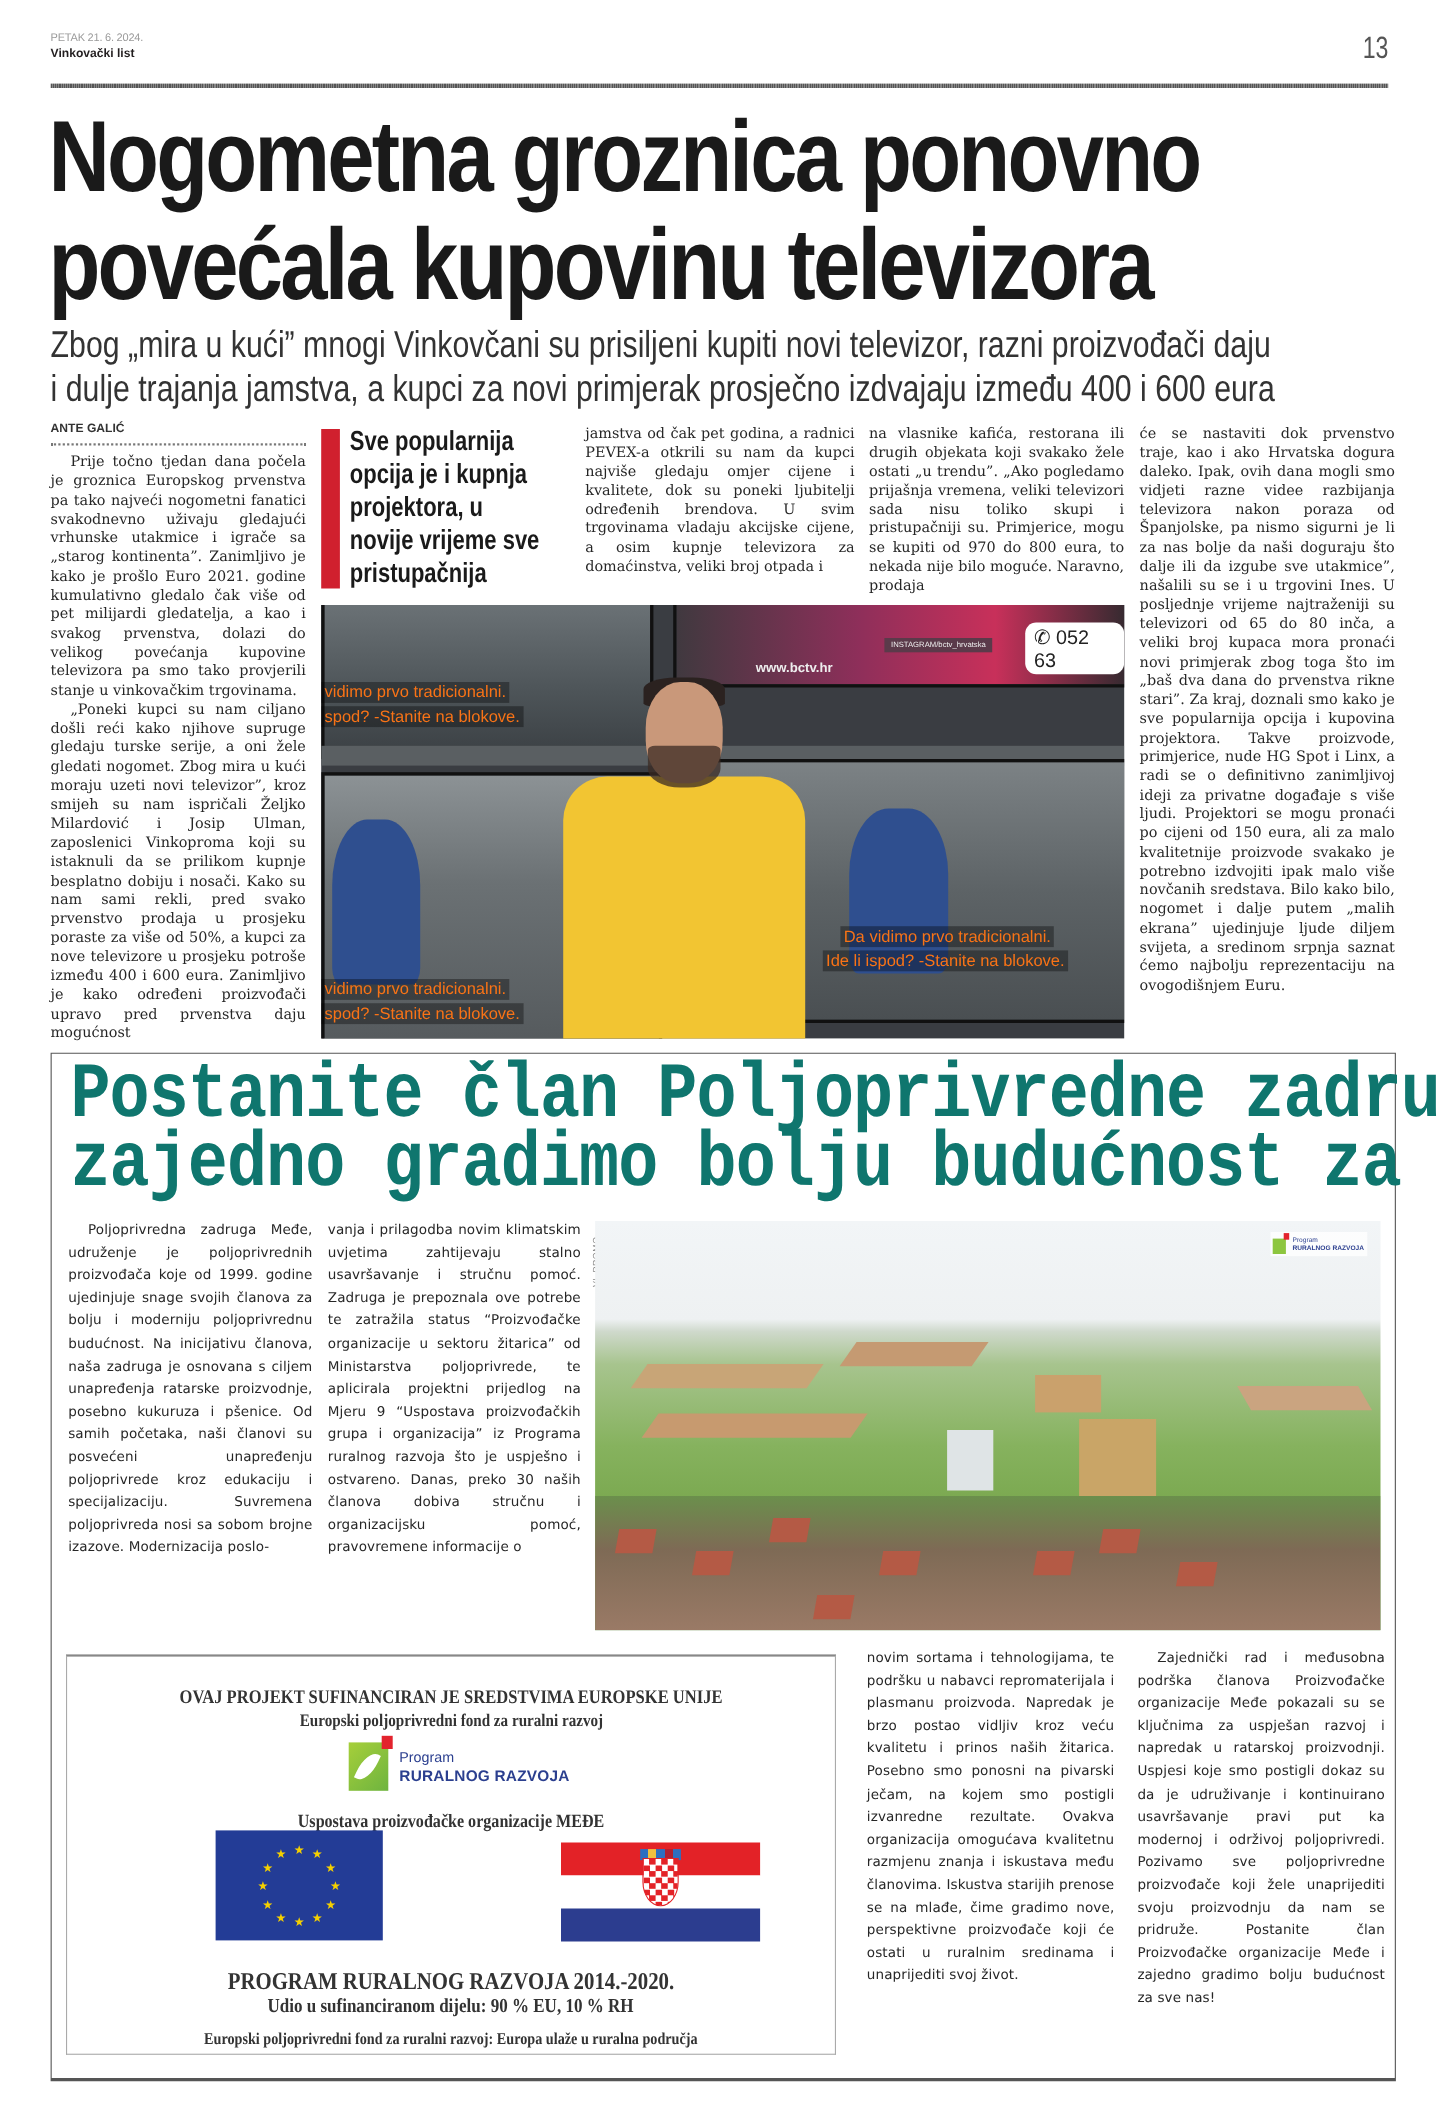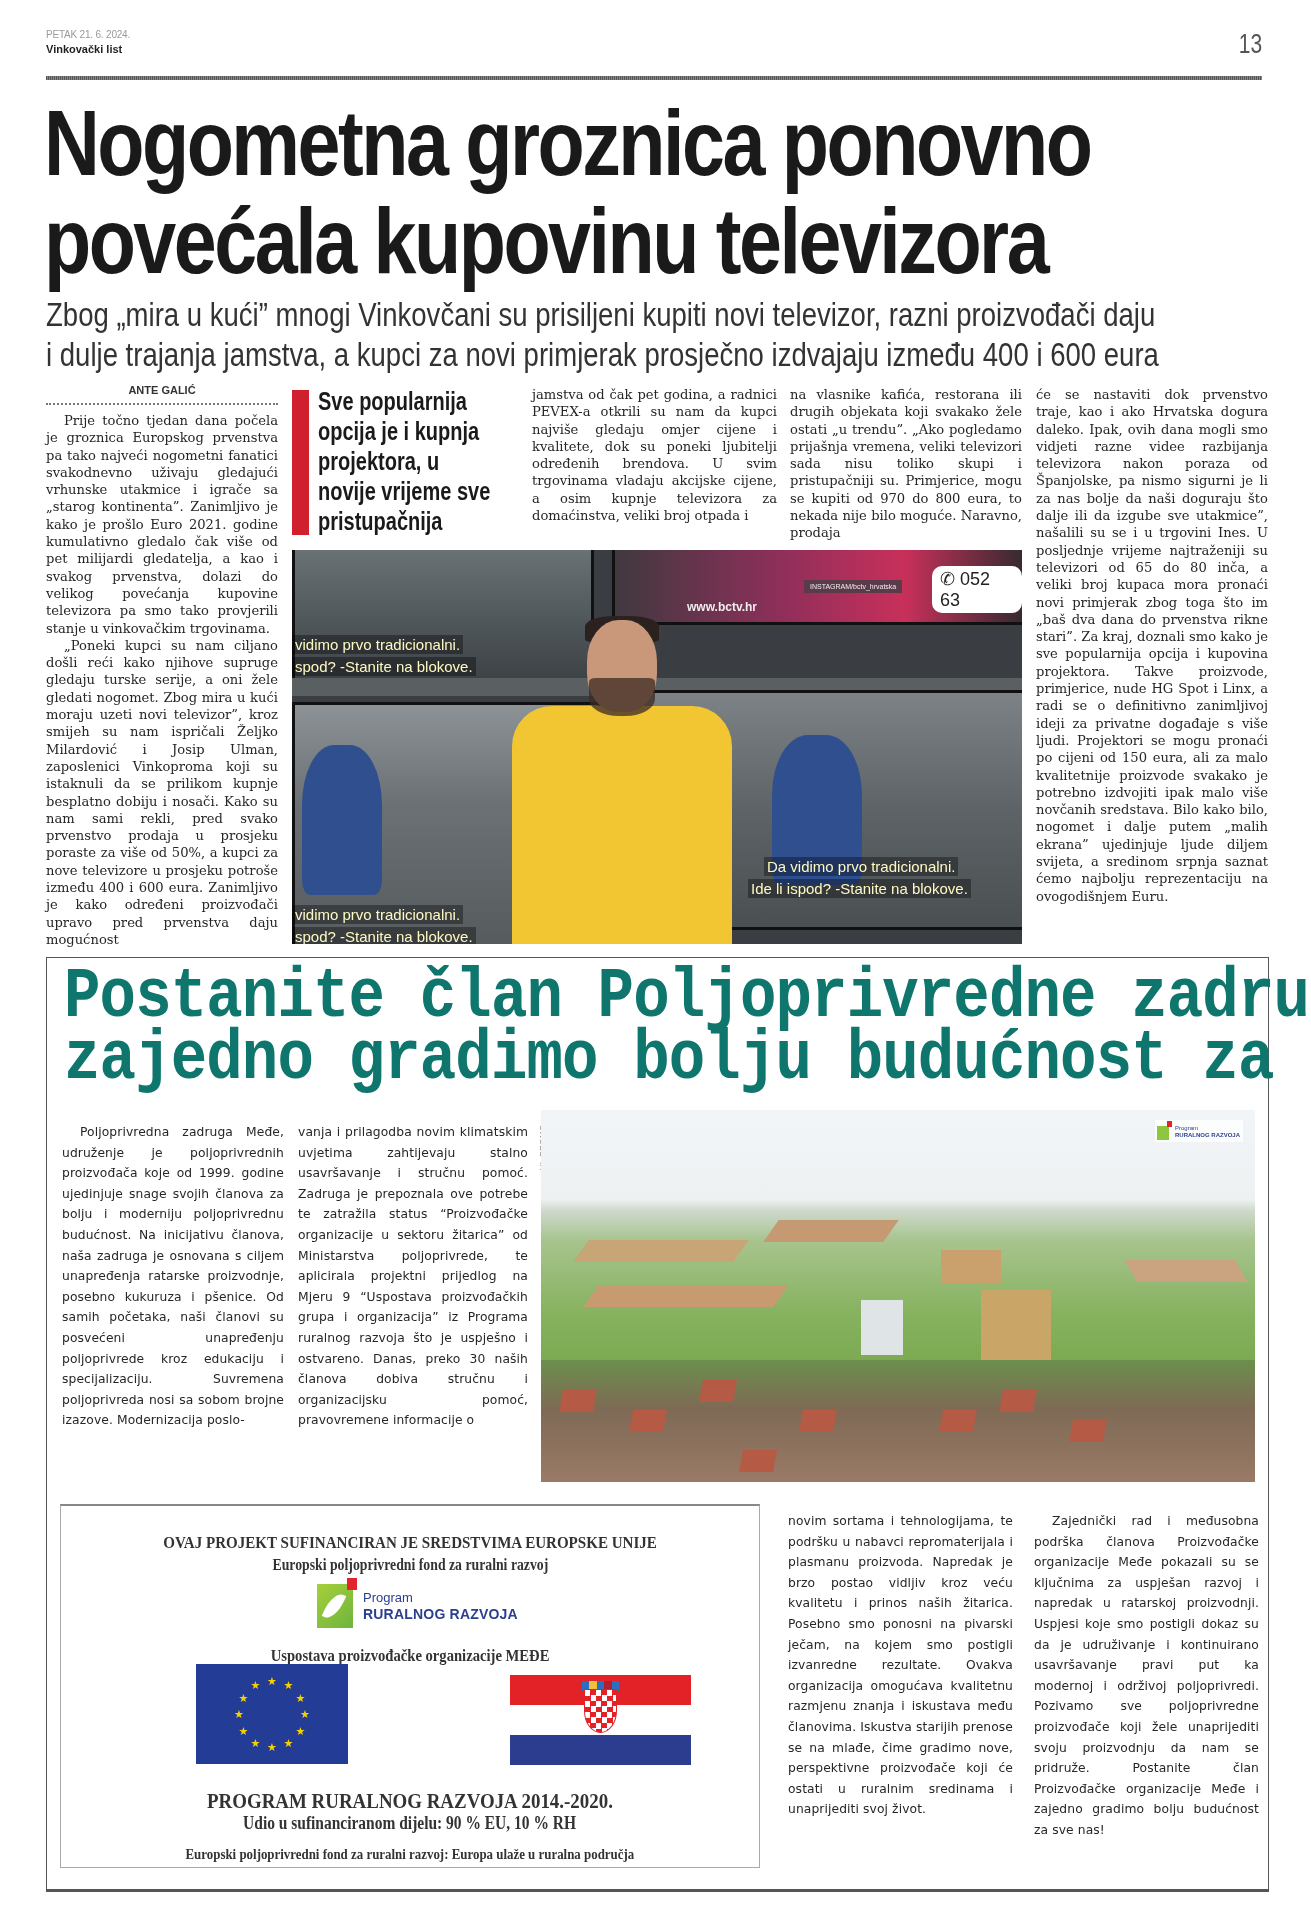--- a/index.html
+++ b/index.html
@@ -16,57 +16,57 @@
   
   .headline { position: absolute; left: 44px; top: 94px; width: 1230px; font-family: "Liberation Sans", sans-serif; font-weight: bold; font-size: 92px; line-height: 98px; letter-spacing: -3px; color: #1a1a1a; }
   .headline span { display: block; white-space: nowrap; transform: scaleX(0.84); transform-origin: left top; }
   .deck { position: absolute; left: 46px; top: 294px; width: 1240px; font-family: "Liberation Sans", sans-serif; font-size: 34px; line-height: 40px; color: #333; }
   .deck span { display: block; white-space: nowrap; transform: scaleX(0.81); transform-origin: left top; }
 
   
   .col { position: absolute; font-family: "DejaVu Serif", serif; font-size: 13.1px; line-height: 17.3px; text-align: justify; color: #262626; hyphens: auto; }
   .col p { text-indent: 18px; }
   .col p.noindent { text-indent: 0; }
-  .byline { position: absolute; left: 46px; top: 384px; width: 232px; text-align: center; font-family: "Liberation Sans", sans-serif; font-size: 11px; font-weight: bold; color: #333; }
+  .byline { position: absolute; left: 46px; top: 384px; width: 232px; font-family: "Liberation Sans", sans-serif; font-size: 11px; font-weight: bold; color: #333; }
   .byline-rule { position: absolute; left: 46px; top: 403px; width: 232px; border-top: 2px dotted #777; }
 
   .col1 { left: 46px; top: 412px; width: 232px; }
   .col2 { left: 532px; top: 386px; width: 245px; }
   .col3 { left: 790px; top: 386px; width: 232px; }
   .col4 { left: 1036px; top: 386px; width: 232px; }
 
   .pullquote-bar { position: absolute; left: 292px; top: 390px; width: 17px; height: 145px; background: #d0202e; }
   .pullquote { position: absolute; left: 318px; top: 386px; width: 210px; font-family: "Liberation Sans", sans-serif; font-weight: bold; font-size: 25px; line-height: 30px; color: #1a1a1a; }
   .pullquote span { display: block; white-space: nowrap; transform: scaleX(0.8); transform-origin: left top; }
 
   
   .photo-tv { position: absolute; left: 292px; top: 550px; width: 730px; height: 394px; overflow: hidden; background: #3a3d42; }
   .photo-tv .tv { position: absolute; background: linear-gradient(180deg,#6d7478 0%, #4d5458 60%, #3b4044 100%); border: 3px solid #111; }
   .photo-tv .tv1 { left: 0; top: -10px; width: 302px; height: 150px; }
   .photo-tv .tv2 { left: 320px; top: -10px; width: 420px; height: 85px; background: linear-gradient(90deg,#40393f 0%, #8e2f5a 40%, #c8305a 70%, #2e2a2e 100%); }
   .photo-tv .tv3 { left: 0; top: 152px; width: 310px; height: 250px; background: linear-gradient(180deg,#8c9295 0%, #6b7174 40%, #555a5d 100%); }
   .photo-tv .tv4 { left: 330px; top: 140px; width: 410px; height: 240px; background: linear-gradient(180deg,#7c8285 0%, #5d6366 50%, #4a4f52 100%); }
   .photo-tv .shelf { position: absolute; left: 0; top: 128px; width: 730px; height: 18px; background: #5a5f62; }
-  .photo-tv .cap { position: absolute; font-family: "Liberation Sans", sans-serif; font-size: 15px; line-height: 19px; color: #fef9c3; background: rgba(0,0,0,0.35); padding: 0 3px; white-space: nowrap; margin-top: 15px; }
+  .photo-tv .cap { position: absolute; font-family: "Liberation Sans", sans-serif; font-size: 15px; line-height: 19px; color: #f97316; background: rgba(0,0,0,0.35); padding: 0 3px; white-space: nowrap; }
   .photo-tv .url { position: absolute; left: 395px; top: 50px; font-family: "Liberation Sans", sans-serif; font-weight: bold; font-size: 12px; color: #eee; }
   .photo-tv .phone { position: absolute; left: 640px; top: 16px; background: #fff; color: #222; font-family: "Liberation Sans", sans-serif; font-size: 18px; padding: 2px 8px; border-radius: 10px; }
   .photo-tv .insta { position: absolute; left: 512px; top: 30px; background: #5b3a4a; color: #eee; font-family: "Liberation Sans", sans-serif; font-size: 7px; padding: 3px 6px; }
   .photo-tv .person { position: absolute; left: 215px; top: 70px; width: 230px; height: 330px; }
   .photo-tv .head { position: absolute; left: 80px; top: 0; width: 70px; height: 92px; background: #c9987a; border-radius: 45% 45% 42% 42%; }
   .photo-tv .hair { position: absolute; left: 78px; top: -4px; width: 74px; height: 26px; background: #2b2220; border-radius: 40% 40% 10% 10%; }
   .photo-tv .beard { position: absolute; left: 82px; top: 58px; width: 66px; height: 38px; background: #3b2b24; border-radius: 10% 10% 45% 45%; opacity: 0.75; }
   .photo-tv .shirt { position: absolute; left: 5px; top: 86px; width: 220px; height: 260px; background: #f2c532; border-radius: 40px 40px 0 0; }
   .photo-tv .worker { position: absolute; width: 80px; height: 150px; background: #2f4f8f; border-radius: 40% 40% 10% 10%; }
 
   
   .promo-box { position: absolute; left: 46px; top: 957px; width: 1223px; height: 935px; border: 1.5px solid #555; border-bottom-width: 3px; }
   .promo-title { position: absolute; left: 64px; top: 966px; width: 1220px; font-family: Liberation Mono, monospace; font-weight: bold; font-size: 71px; line-height: 62px; color: #0f766e; letter-spacing: -1px; }
   .promo-title span { display: block; white-space: nowrap; transform: scaleX(0.855); transform-origin: left top; }
   .pcol { position: absolute; font-family: "DejaVu Sans", sans-serif; font-size: 12.3px; line-height: 20.6px; text-align: justify; color: #262626; letter-spacing: 0.1px; }
-  .pcol p { text-indent: 18px; margin-top: 14px; }
+  .pcol p { text-indent: 18px; }
   .pcol p.noindent { text-indent: 0; }
   .pc1 { left: 62px; top: 1108px; width: 222px; }
   .pc2 { left: 298px; top: 1108px; width: 230px; }
   .pc3 { left: 788px; top: 1497px; width: 225px; }
   .pc4 { left: 1034px; top: 1497px; width: 225px; }
   .vlpromo { position: absolute; left: 538px; top: 1110px; font-family: "Liberation Sans", sans-serif; font-size: 8px; color: #888; transform: rotate(-90deg); transform-origin: left top; white-space: nowrap; letter-spacing: 0.5px; }
   .vlpromo { top: 1170px; }
 
   .aerial { position: absolute; left: 541px; top: 1110px; width: 714px; height: 372px; overflow: hidden; background: linear-gradient(180deg,#f2f5f7 0%, #eef1f2 24%, #cfd9cc 27%, #a7c48e 35%, #86b25e 55%, #7aa84f 70%, #5e8f42 100%); }
   .aerial .field { position: absolute; height: 22px; transform: skewX(-35deg); }

